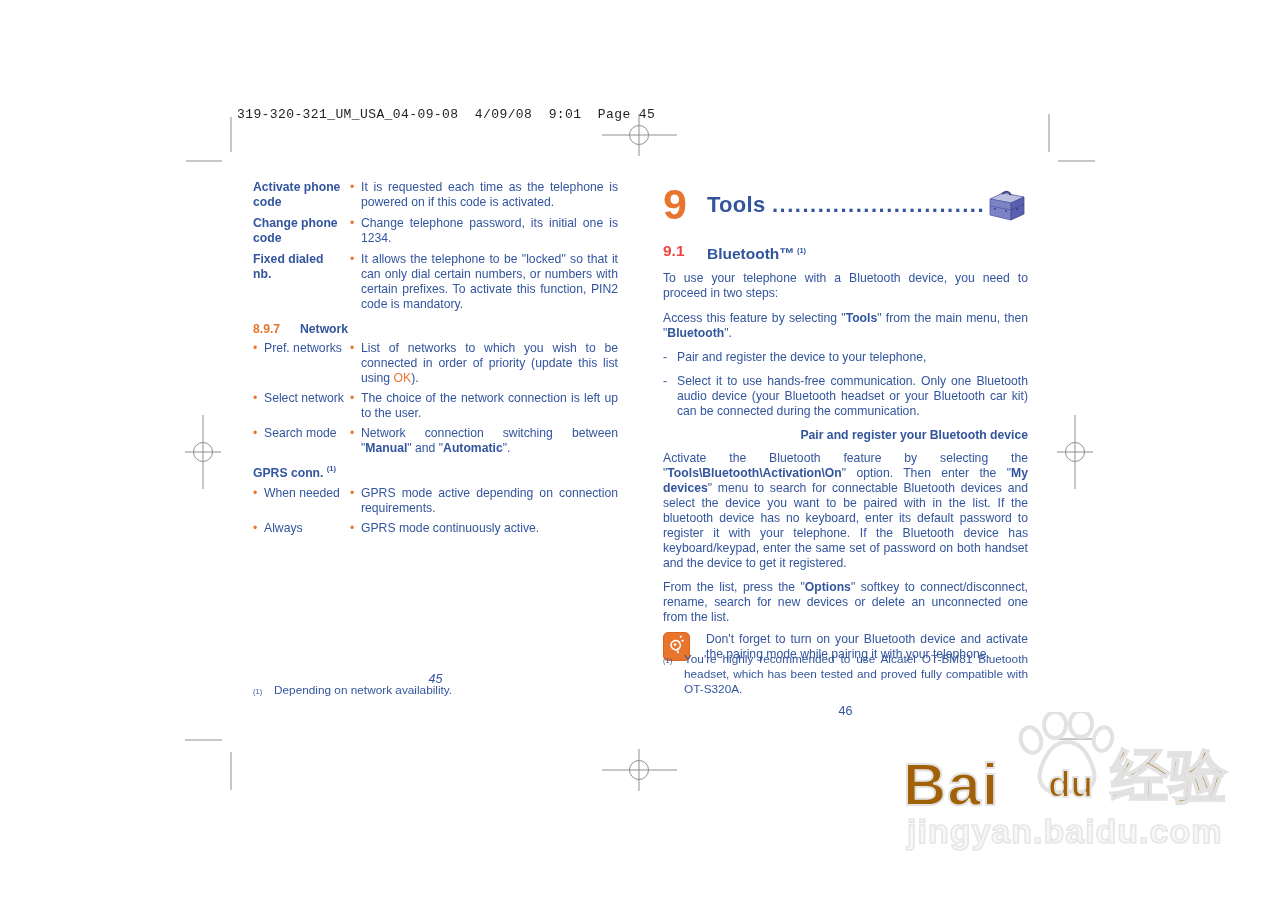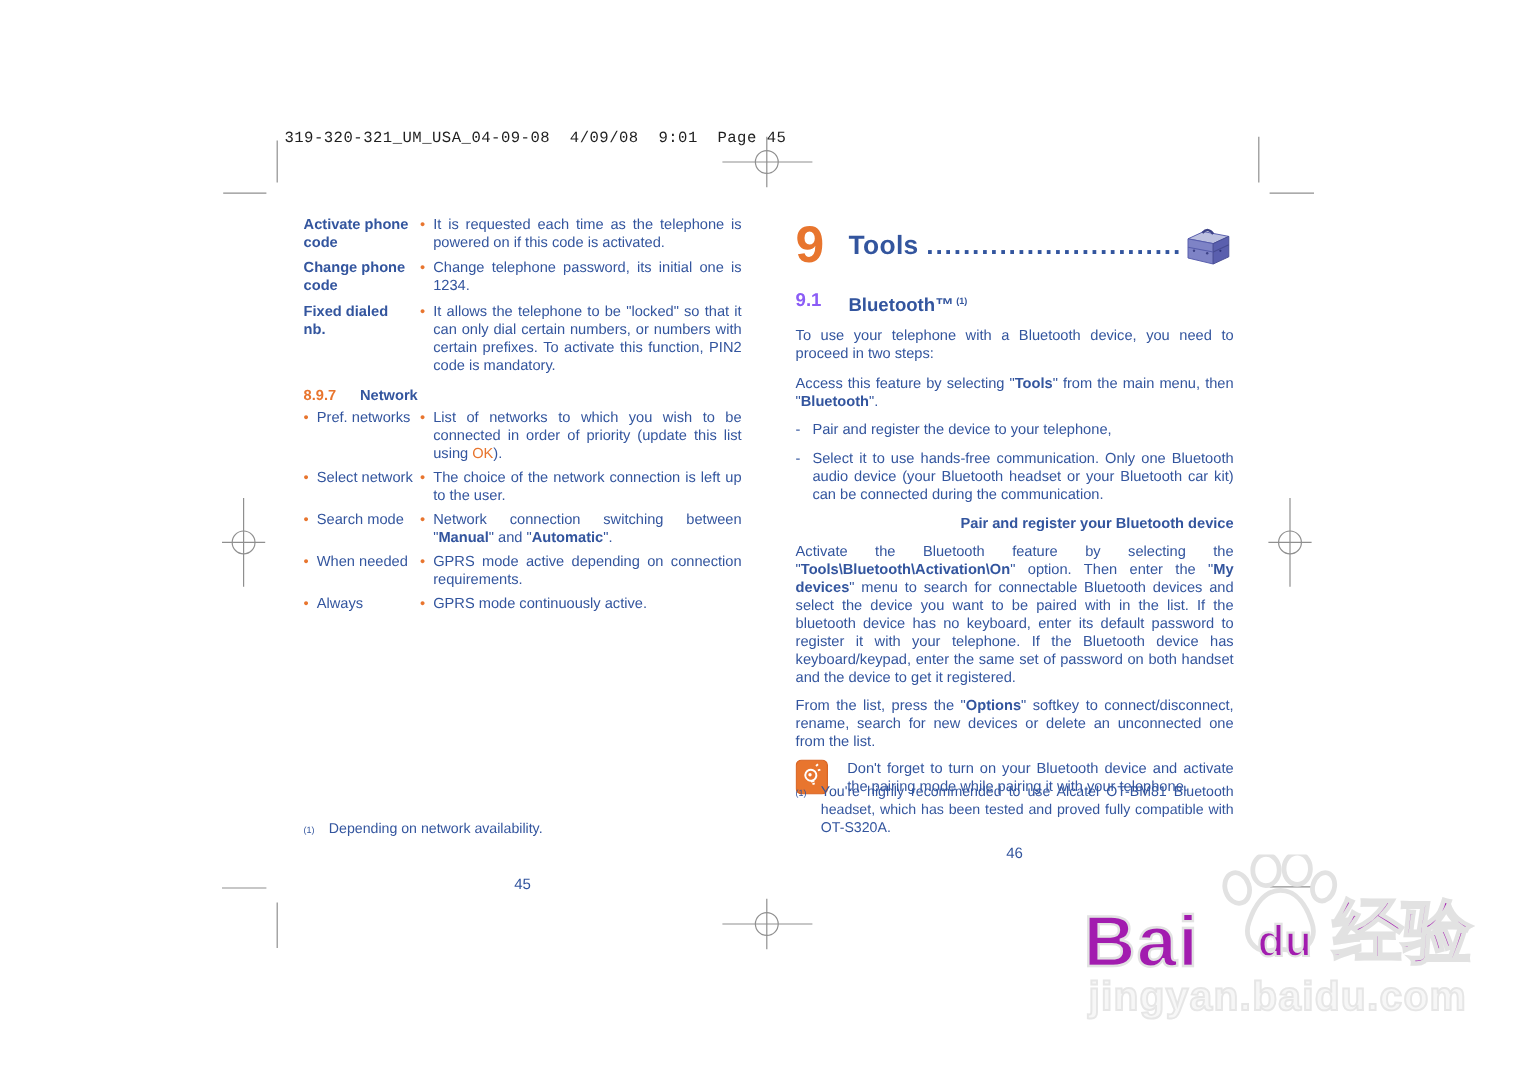--- a/index.html
+++ b/index.html
@@ -46,42 +46,42 @@
   }
   .chapter-title{
     position:absolute;left:44px;top:2px;width:276px;
     color:#33559E;font-weight:bold;font-size:22px;line-height:34px;
     white-space:nowrap;overflow:hidden;letter-spacing:.3px;
   }
   .chapter-dots{letter-spacing:1.5px;}
   .chapter-icon{position:absolute;right:0;top:0;}
 
   .h2{display:flex;font-weight:bold;font-size:15.5px;line-height:17px;margin-bottom:9px;}
-  .h2-num{color:#8b5cf6;width:44px;flex:none;}
+  .h2-num{color:#ef4444;width:44px;flex:none;}
   .para{margin-bottom:9px;}
   .step{display:flex;margin-bottom:9px;}
   .step-dash{width:14px;flex:none;}
   .step-text{flex:1;}
   .bold-head{font-weight:bold;margin:0 0 8px 0;text-align:right;}
 
   .tip{display:grid;grid-template-columns:43px 1fr;margin-top:-1px;}
   .tip-icon{width:27px;height:29px;}
 
   .footnote{position:absolute;display:grid;grid-template-columns:21px 1fr;font-size:11.8px;line-height:15px;}
   .footnote .mark{font-size:7.5px;padding-top:1px;}
   .fn-left{top:503px;left:0;width:365px;}
   .fn-right{top:466px;left:0;width:365px;}
   .pagenum{position:absolute;width:100%;text-align:center;font-size:12.5px;}
-  .pn-left{top:550px;}
+  .pn-left{top:492px;font-style:italic;}
   .pn-right{top:518px;}
 
   
   .watermark{position:absolute;left:895px;top:712px;width:335px;height:145px;}
   .wm{
-    position:absolute;font-weight:bold;color:#a21caf;
+    position:absolute;font-weight:bold;color:#a16207;
     -webkit-text-stroke:2px #e2e2e2;font-family:"Liberation Sans",sans-serif;
   }
   .wm-bai{left:8px;top:38px;font-size:60px;letter-spacing:1px;}
   .wm-du{left:142px;top:52px;font-size:37px;margin-left:11px;-webkit-text-stroke:1.8px #e2e2e2;}
   .wm-cn{left:216px;top:26px;font-size:58px;}
   .wm-url{left:12px;top:100px;font-size:34px;letter-spacing:1px;-webkit-text-stroke:1.6px #e6e6e6;color:#f7f7f7;}
   .wm-paw{position:absolute;left:120px;top:0px;}
 </style>
 </head>
 <body>
@@ -148,20 +148,23 @@
     <div class="entry net">
       <div class="term-light withbullet"><span class="bullet">•</span><span>Select network</span></div>
       <div class="jt withbullet"><span class="bullet">•</span><span>The choice of the network connection is left up to the user.</span></div>
     </div>
 
     <div class="entry net">
       <div class="term-light withbullet"><span class="bullet">•</span><span>Search mode</span></div>
       <div class="jt withbullet"><span class="bullet">•</span><span>Network connection switching between "</span><span class="bold">Manual</span><span>" and "</span><span class="bold">Automatic</span><span>".</span></div>
     </div>
 
+    <div class="gprs-head">
+      <span>GPRS conn.</span> <sup class="fn">(1)</sup>
+    </div>
 
     <div class="entry net">
       <div class="term-light withbullet"><span class="bullet">•</span><span>When needed</span></div>
       <div class="jt withbullet"><span class="bullet">•</span><span>GPRS mode active depending on connection requirements.</span></div>
     </div>
 
     <div class="entry net">
       <div class="term-light withbullet"><span class="bullet">•</span><span>Always</span></div>
       <div class="jt withbullet"><span class="bullet">•</span><span>GPRS mode continuously active.</span></div>
     </div>

